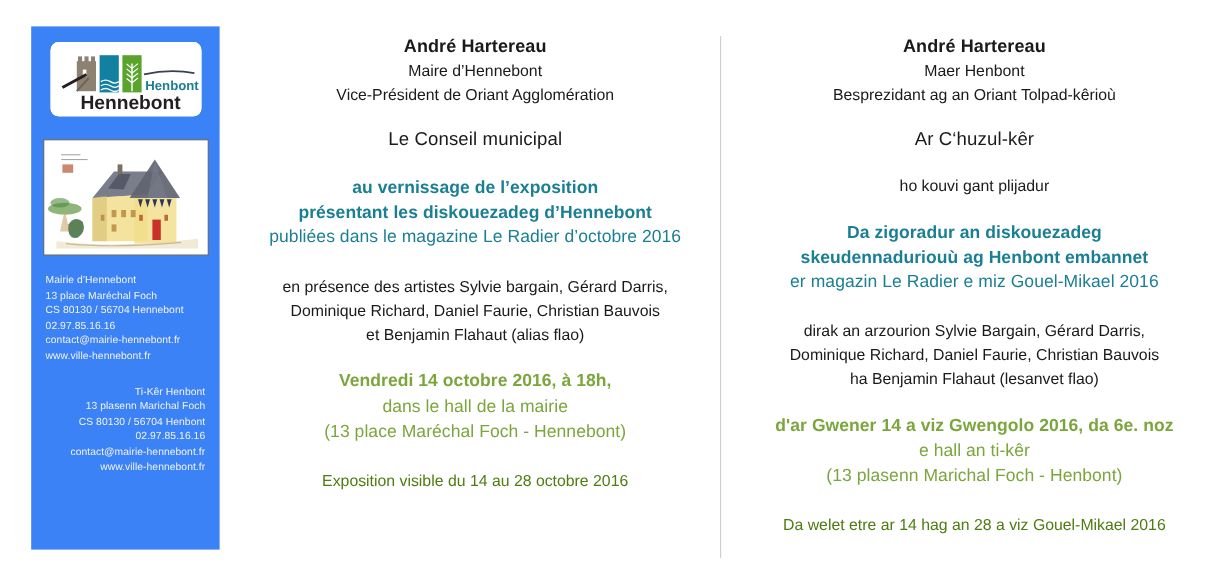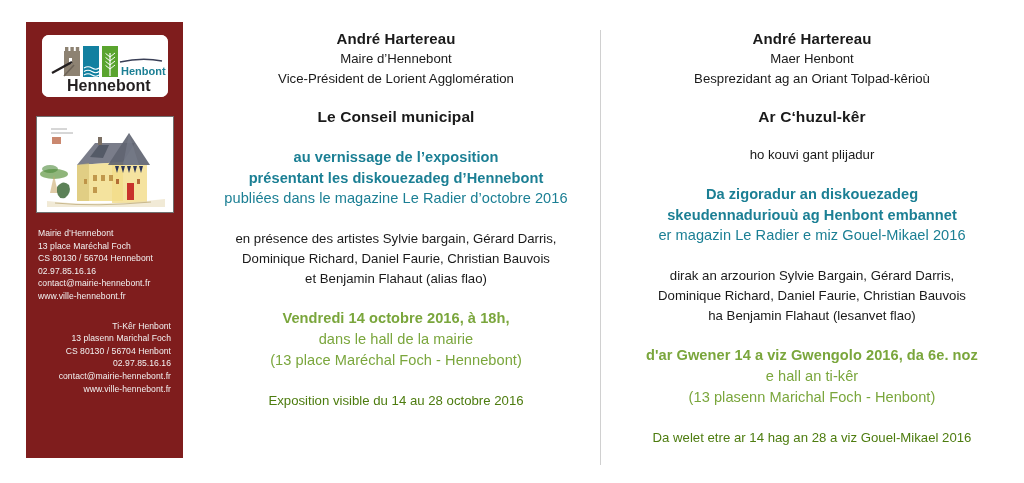--- a/index.html
+++ b/index.html
@@ -21,21 +21,21 @@
     box-sizing: border-box;
   }
 
   
   #sidebar {
     position: absolute;
     left: 26px;
     top: 22px;
     width: 157px;
     height: 436px;
-    background: #7f1d1d;
+    background: #3b82f6;
     box-sizing: border-box;
     padding: 13px 9px 8px 9px;
   }
 
   
   .logo-plate {
     width: 126px;
     height: 62px;
     margin: 0 auto;
     background: #ffffff;
@@ -103,21 +103,21 @@
     font-weight: bold;
     line-height: 21px;
     letter-spacing: 0.1px;
   }
   .role {
     font-size: 13.2px;
     line-height: 19.5px;
   }
   .council {
     font-size: 15.5px;
-    font-weight: bold;
+    font-weight: normal;
     line-height: 21px;
     margin-top: 18px;
     letter-spacing: 0.1px;
   }
   .invite {
     font-size: 13.2px;
     line-height: 19px;
     margin-top: 18px;
   }
 
@@ -281,21 +281,21 @@
       <div>contact@mairie-hennebont.fr</div>
       <div>www.ville-hennebont.fr</div>
     </div>
   </div>
 
   <div class="divider"></div>
 
   <div class="col" id="col-fr">
     <div class="name">André Hartereau</div>
     <div class="role">Maire d’Hennebont</div>
-    <div class="role">Vice-Président de Lorient Agglomération</div>
+    <div class="role">Vice-Président de Oriant Agglomération</div>
 
     <div class="council">Le Conseil municipal</div>
 
 
     <div class="expo">
       <div class="b">au vernissage de l’exposition</div>
       <div class="b">présentant les diskouezadeg d’Hennebont</div>
       <div class="r">publiées dans le magazine Le Radier d’octobre 2016</div>
     </div>
 

